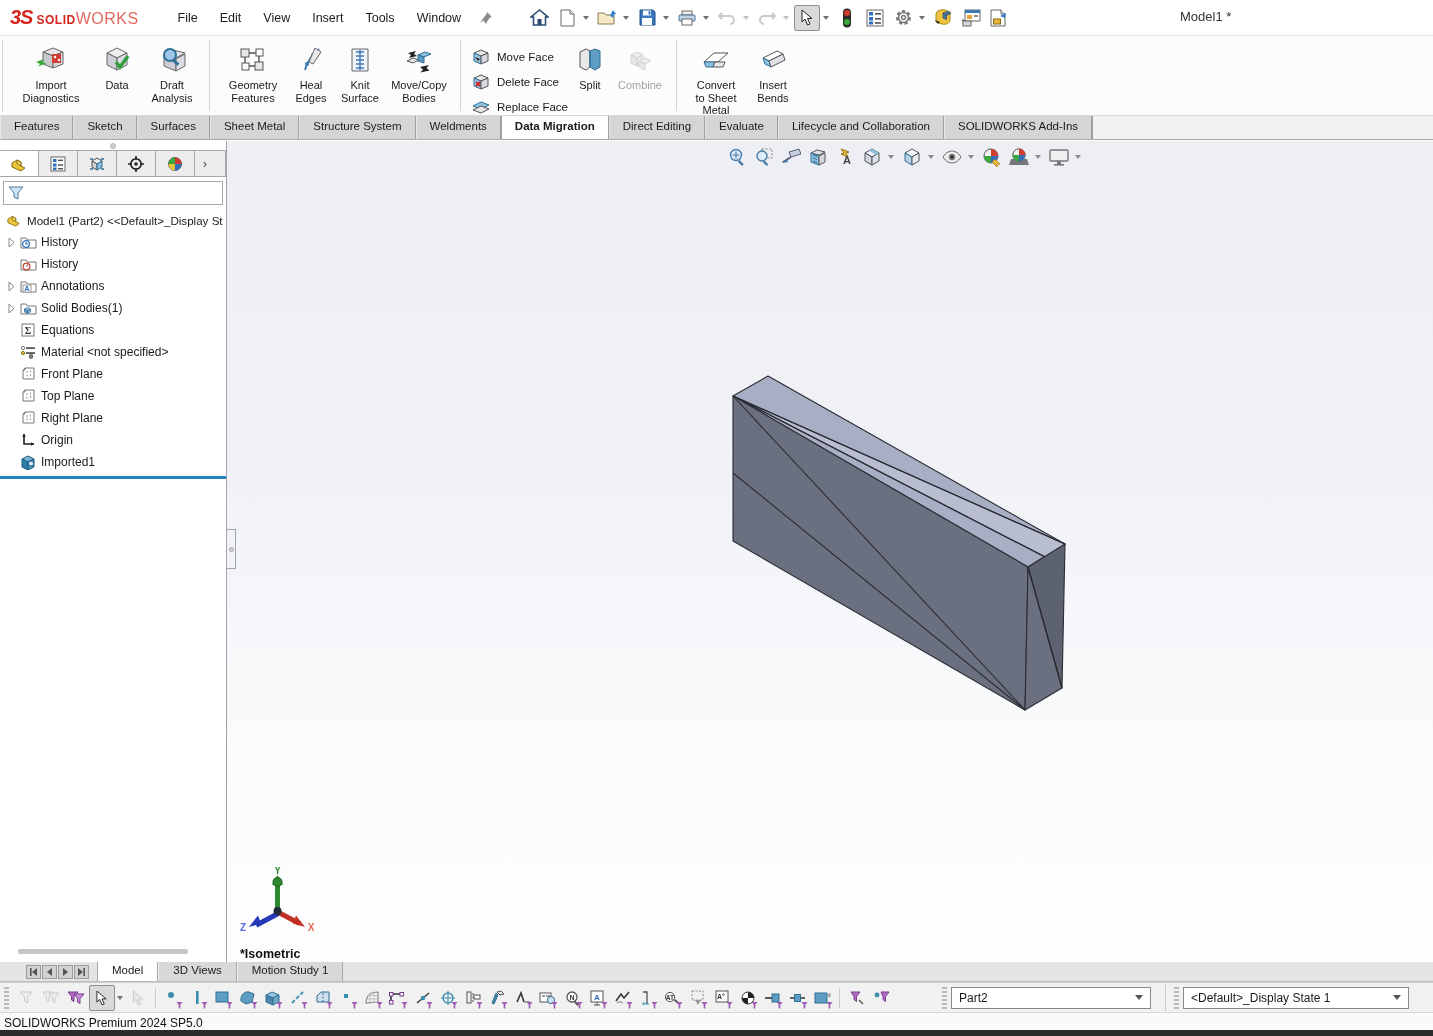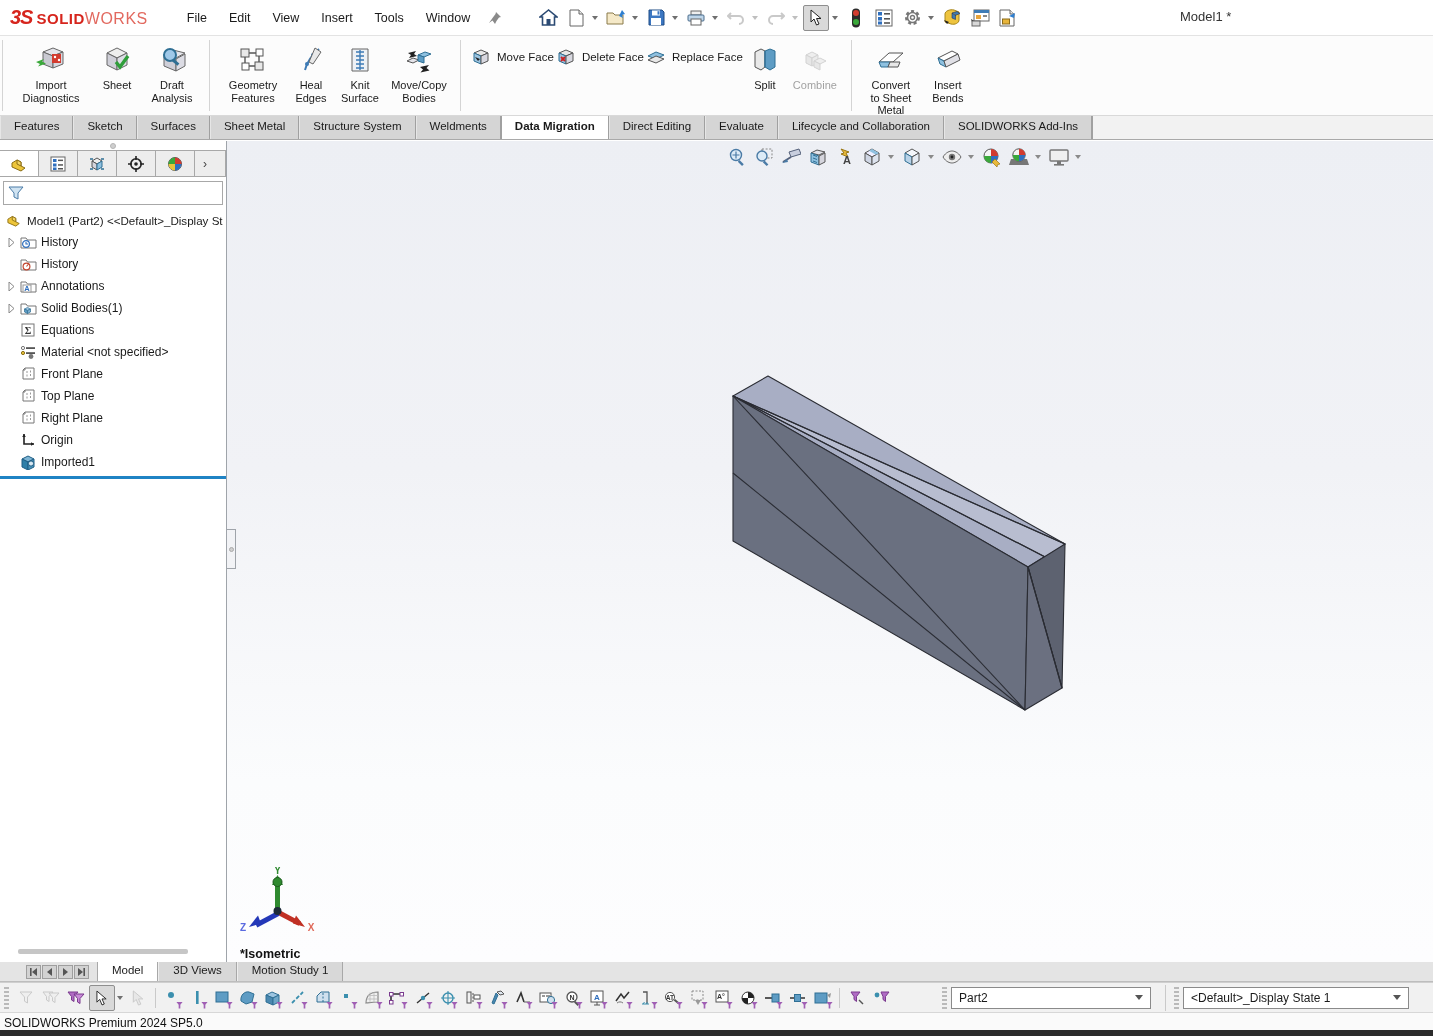--- a/index.html
+++ b/index.html
@@ -5,21 +5,21 @@
   html,body{margin:0;padding:0;background:#9e9e9e;}
   *{box-sizing:border-box;}
   .app{position:relative;width:1433px;height:1036px;background:#fff;overflow:hidden;
        font-family:"Liberation Sans",sans-serif;color:#1a1a1a;-webkit-font-smoothing:antialiased;}
 
   
   .titlebar{position:absolute;left:0;top:0;width:100%;height:36px;background:#fff;
             border-bottom:1px solid #e3e3e3;display:flex;align-items:center;}
   .brand{display:flex;align-items:baseline;margin-left:10px;white-space:nowrap;}
   .brand .b3ds{font-style:italic;font-weight:bold;font-size:20px;color:#d6251d;letter-spacing:-1px;margin-right:4px;}
-  .brand .bsolid{font-weight:bold;font-size:15px;color:#d6251d;letter-spacing:.5px;}
+  .brand .bsolid{font-weight:bold;font-size:12px;color:#d6251d;letter-spacing:.5px;}
   .brand .bworks{font-weight:normal;font-size:16px;color:#e2695f;letter-spacing:.5px;}
   .menus{display:flex;margin-left:28px;}
   .menu-item{padding:4px 11px;font-size:12.5px;cursor:default;}
   .pin{margin-left:6px;width:20px;text-align:center;}
   .qat{display:flex;align-items:center;margin-left:28px;gap:2px;}
   .icnbtn{display:flex;align-items:center;justify-content:center;width:26px;height:26px;border-radius:2px;}
   .icnbtn.pressed{background:#d9d9d9;border:1px solid #8f8f8f;}
   .icnbtn.dis{opacity:.45;}
   .caret{width:0;height:0;border-left:3.5px solid transparent;border-right:3.5px solid transparent;
          border-top:4px solid #707070;margin:0 3px 0 1px;}
@@ -27,21 +27,21 @@
 
   
   .ribbon{position:absolute;left:0;top:36px;width:100%;height:80px;background:#fcfcfc;
           border-bottom:1px solid #d9d9d9;display:flex;align-items:stretch;}
   .rgroup{display:flex;align-items:flex-start;padding:4px 6px 0 6px;}
   .rsep{width:1px;background:#d4d4d4;margin:4px 2px;}
   .rbtn{display:flex;flex-direction:column;align-items:center;width:62px;padding-top:3px;cursor:default;}
   .rbtn .ric{height:34px;display:flex;align-items:center;justify-content:center;}
   .rbtn .rlab{font-size:11px;line-height:12.5px;text-align:center;white-space:pre-line;margin-top:2px;}
   .rbtn.dis{opacity:.42;}
-  .rstack{display:flex;flex-direction:row;justify-content:flex-start;padding-top:4px;}
+  .rstack{display:flex;flex-direction:column;justify-content:flex-start;padding-top:4px;}
   .rsmall{display:flex;align-items:center;height:25px;cursor:default;}
   .rsmall .ric{width:24px;display:flex;justify-content:center;}
   .rsmall .rlab{font-size:11.5px;margin-left:4px;white-space:nowrap;}
 
   
   .cmtabs{position:absolute;left:0;top:116px;width:100%;height:24px;background:#d5d5d5;
           display:flex;border-bottom:1px solid #a9a9a9;}
   .ctab{padding:4px 13px 0 13px;font-size:11.5px;border-right:1px solid #a0a0a0;border-left:1px solid #e6e6e6;
         background:#d5d5d5;white-space:nowrap;cursor:default;}
   .ctab.active{background:#fff;font-weight:bold;border-left:1px solid #a0a0a0;}
@@ -260,21 +260,21 @@
       </div>
       <div class="rbtn" style="width:52px">
         <span class="ric">
           <svg width="30" height="28" viewBox="0 0 30 28">
               <path d="M5 7l10-5 10 5-10 5z" fill="#eee" stroke="#666"></path>
               <path d="M5 7v12l10 5V12z" fill="#cfcfd8" stroke="#666"></path>
               <path d="M15 12l10-5v12l-10 5z" fill="#dcdce4" stroke="#666"></path>
               <path d="M14 16l4 5 8-11" fill="none" stroke="#2f9e3a" stroke-width="3.4"></path>
             </svg>
           </span>
-        <span class="rlab">Sheet</span>
+        <span class="rlab">Data</span>
       </div>
       <div class="rbtn" style="width:58px">
         <span class="ric">
           <svg width="32" height="28" viewBox="0 0 32 28">
               <path d="M8 8l9-4 12 3-9 5z" fill="#e6e6ec" stroke="#666"></path>
               <path d="M8 8v12l12 5V13z" fill="#cfcfd8" stroke="#666"></path>
               <path d="M20 13l9-5v12l-9 5z" fill="#dcdce4" stroke="#666"></path>
               <circle cx="14" cy="9" r="6" fill="#9fc8e8" stroke="#2f6f94" stroke-width="2"></circle>
               <rect x="18" y="13" width="7" height="3" transform="rotate(40 18 13)" fill="#2f6f94"></rect>
             </svg>

